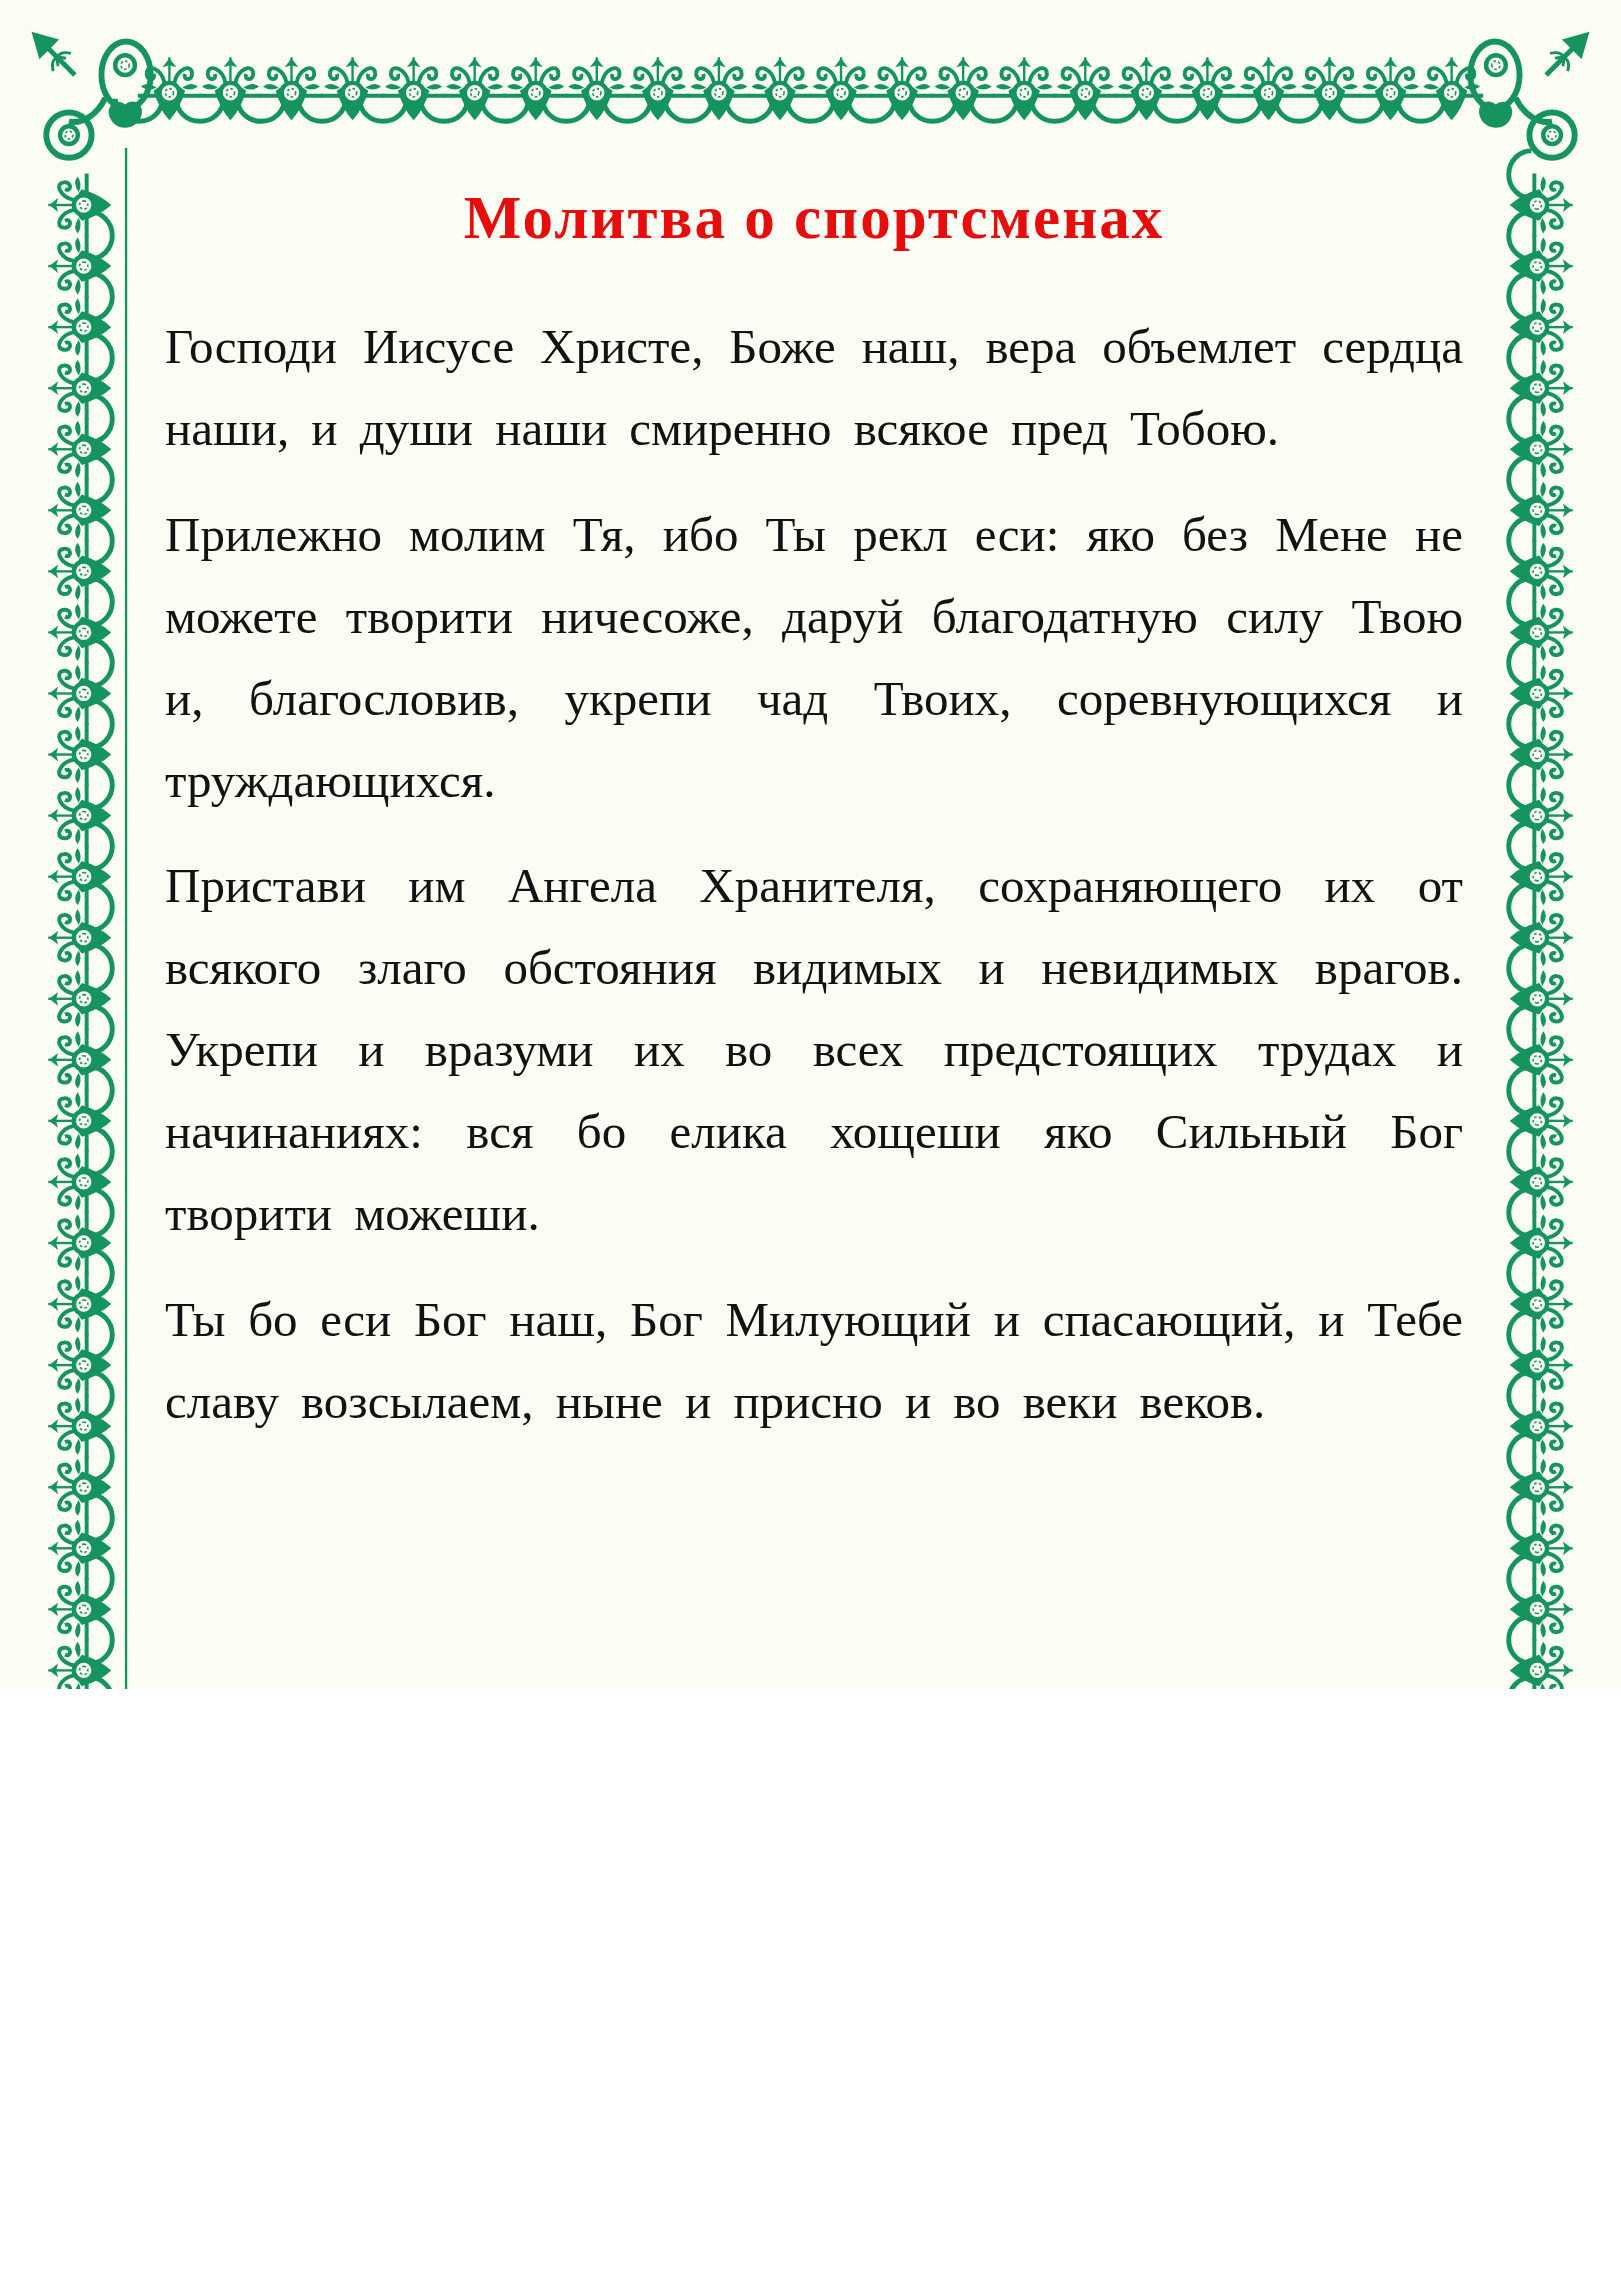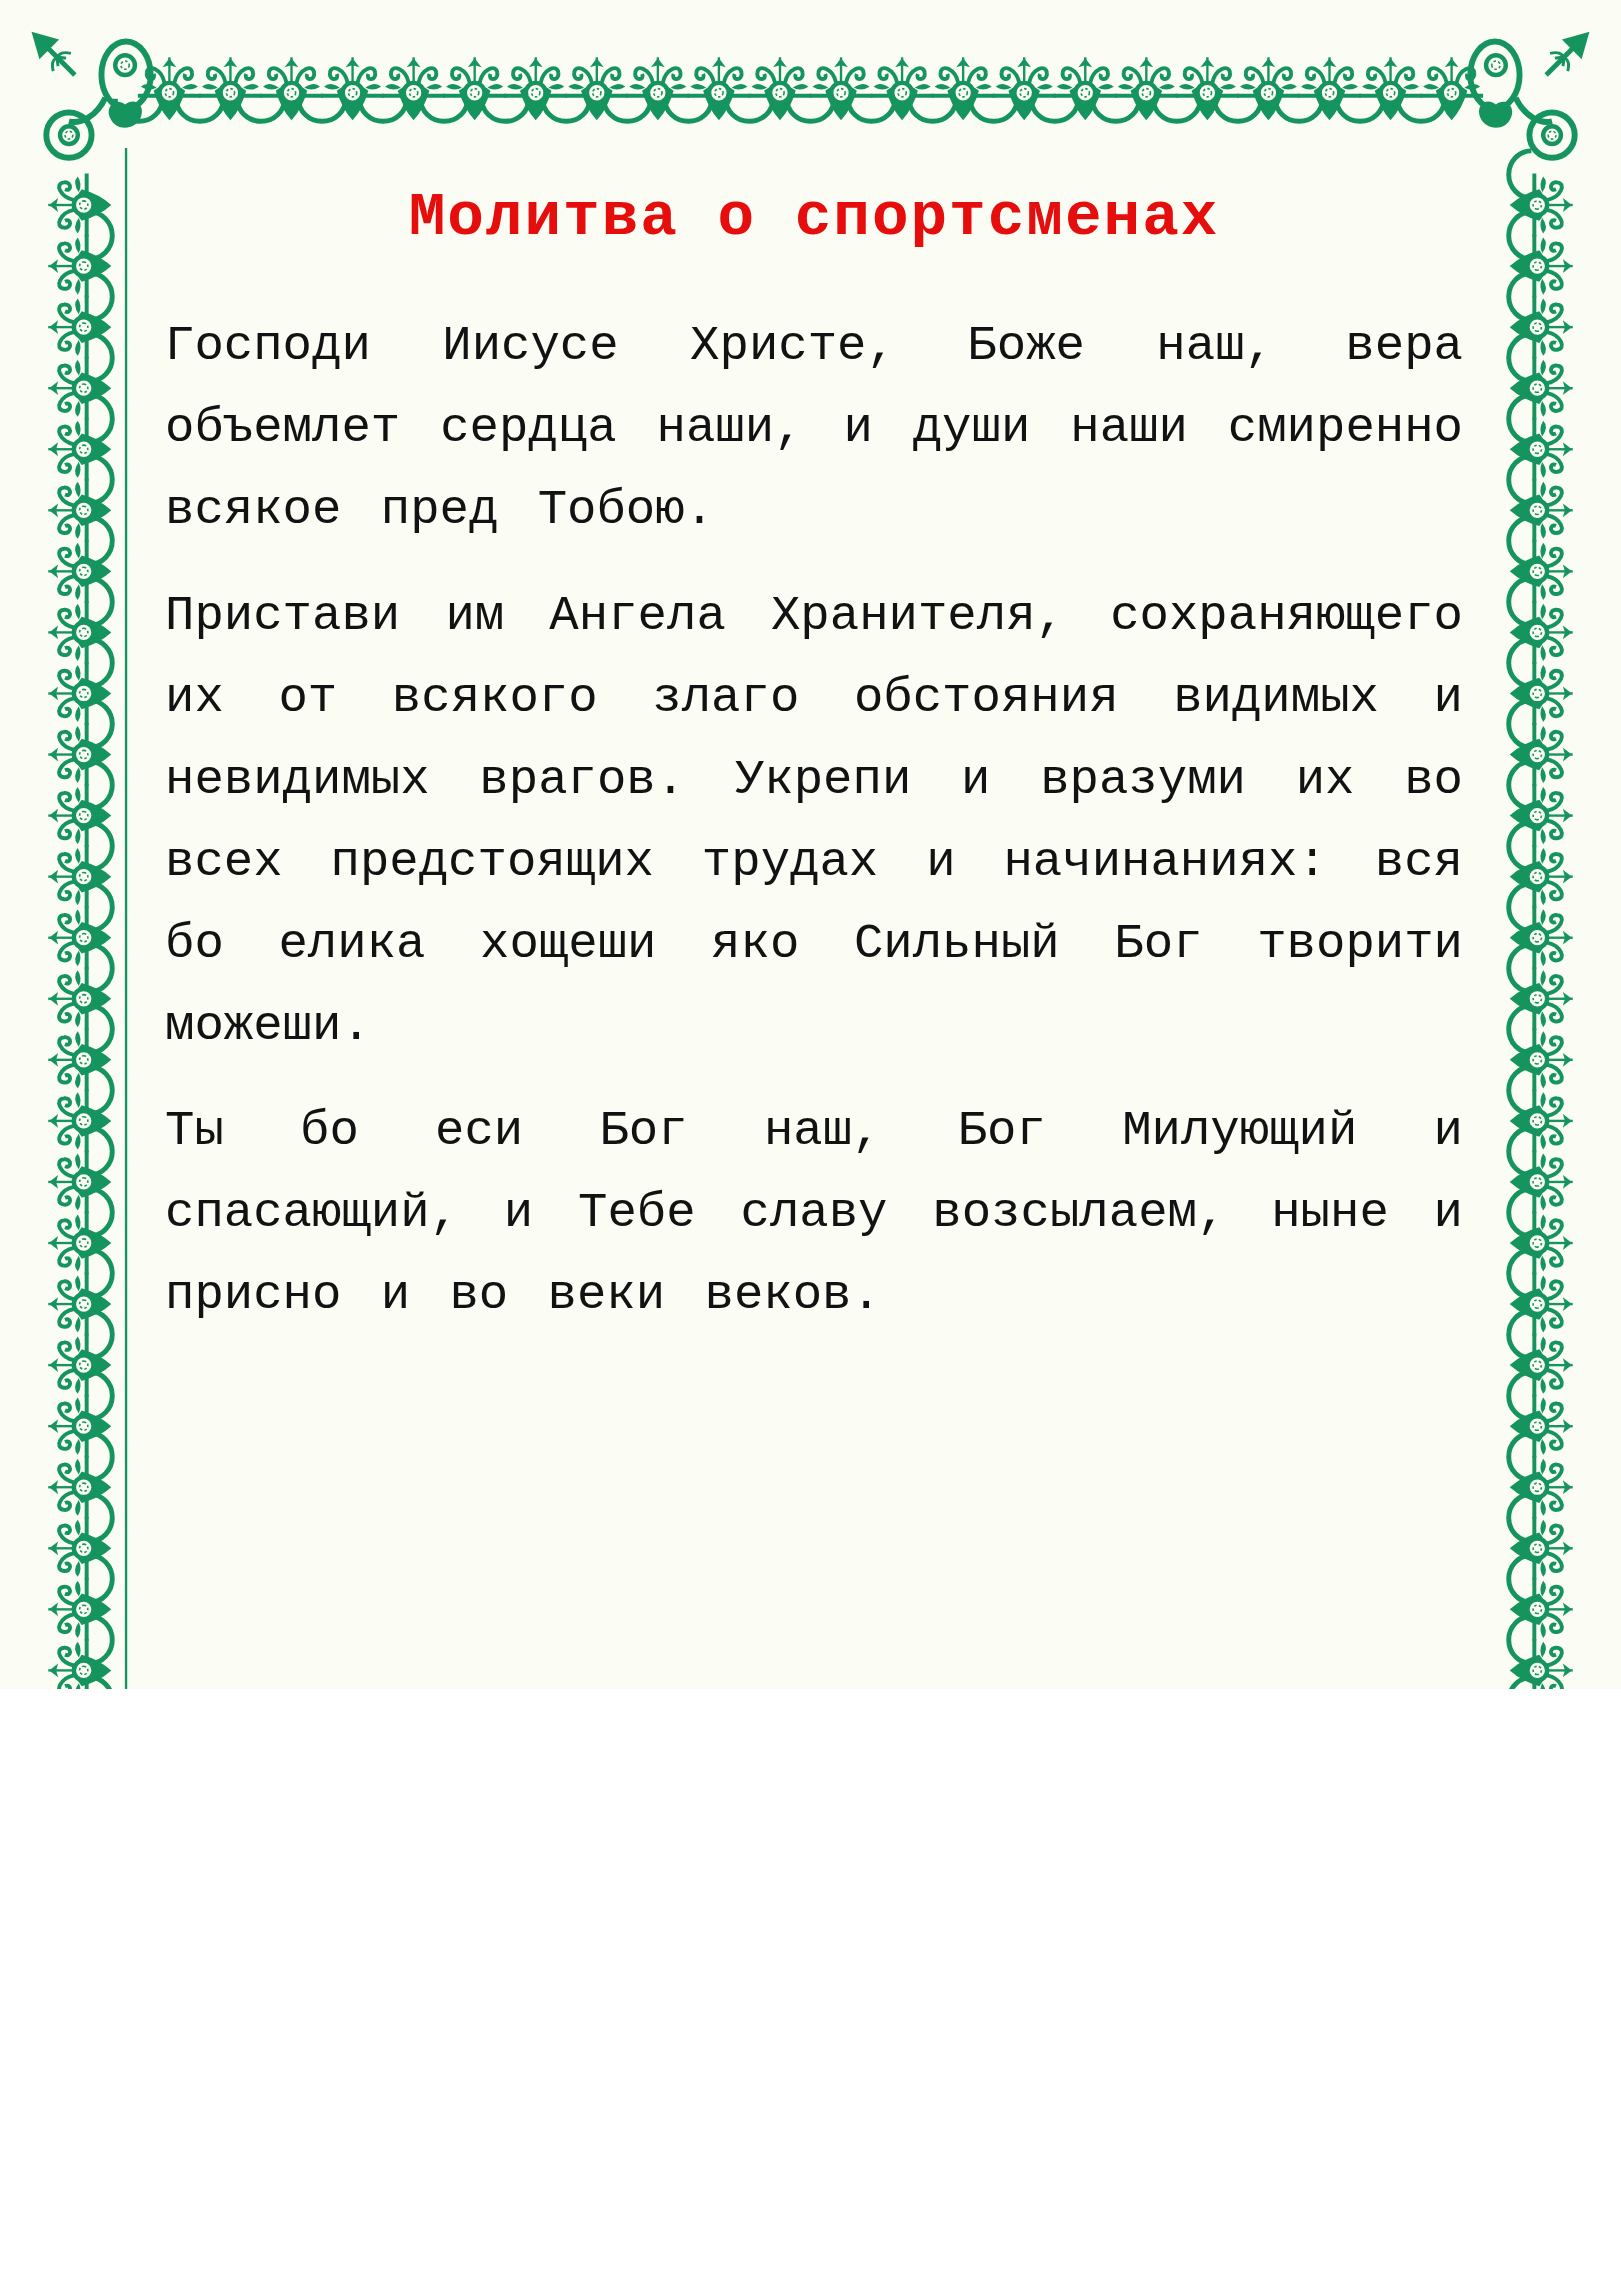--- a/index.html
+++ b/index.html
@@ -7,21 +7,21 @@
     --red:#e60d0d;
     --bg:#fbfcf4;
     --ink:#121212;
   }
   html,body{margin:0;padding:0;}
   .page{
     position:relative;
     width:1621px;height:1689px;
     background:var(--bg);
     overflow:hidden;
-    font-family:Liberation Mono, monospace;
+    font-family:Liberation Serif, serif;
   }
   svg.border{position:absolute;left:0;top:0;width:1621px;height:2292px;color:var(--green);}
   
   .st2{stroke:currentColor;stroke-width:2.4;fill:none;}
   .st3{stroke:currentColor;stroke-width:3;fill:none;}
   .st4{stroke:currentColor;stroke-width:4;fill:none;}
   .st5{stroke:currentColor;stroke-width:5;fill:none;}
   .st6{stroke:currentColor;stroke-width:6;fill:none;}
   .fil{fill:currentColor;stroke:none;}
   .ring{fill:var(--bg);stroke:currentColor;stroke-width:4.5;}
@@ -205,17 +205,18 @@
     <use href="#corner-motif" transform="translate(1622,24) scale(-1,1)"></use>
     <use href="#corner-motif" transform="translate(24,2303) scale(1,-1)"></use>
     <use href="#corner-motif" transform="translate(1622,2303) scale(-1,-1)"></use>
 
     <line class="st2" x1="128" y1="150" x2="128" y2="2192"></line>
   </svg>
 
   <div class="content">
     <h1 class="title">Молитва о спортсменах</h1>
     <p class="para">Господи Иисусе Христе, Боже наш, вера объемлет сердца наши, и души наши смиренно всякое пред Тобою.</p>
+    <p class="para">Прилежно молим Тя, ибо Ты рекл еси: яко без Мене не можете творити ничесоже, даруй благодатную силу Твою и, благословив, укрепи чад Твоих, соревнующихся и труждающихся.</p>
     <p class="para">Пристави им Ангела Хранителя, сохраняющего их от всякого злаго обстояния видимых и невидимых врагов. Укрепи и вразуми их во всех предстоящих трудах и начинаниях: вся бо елика хощеши яко Сильный Бог творити можеши.</p>
     <p class="para">Ты бо еси Бог наш, Бог Милующий и спасающий, и Тебе славу возсылаем, ныне и присно и во веки веков.</p>
   </div>
 </div>
 
 
 </body></html>

